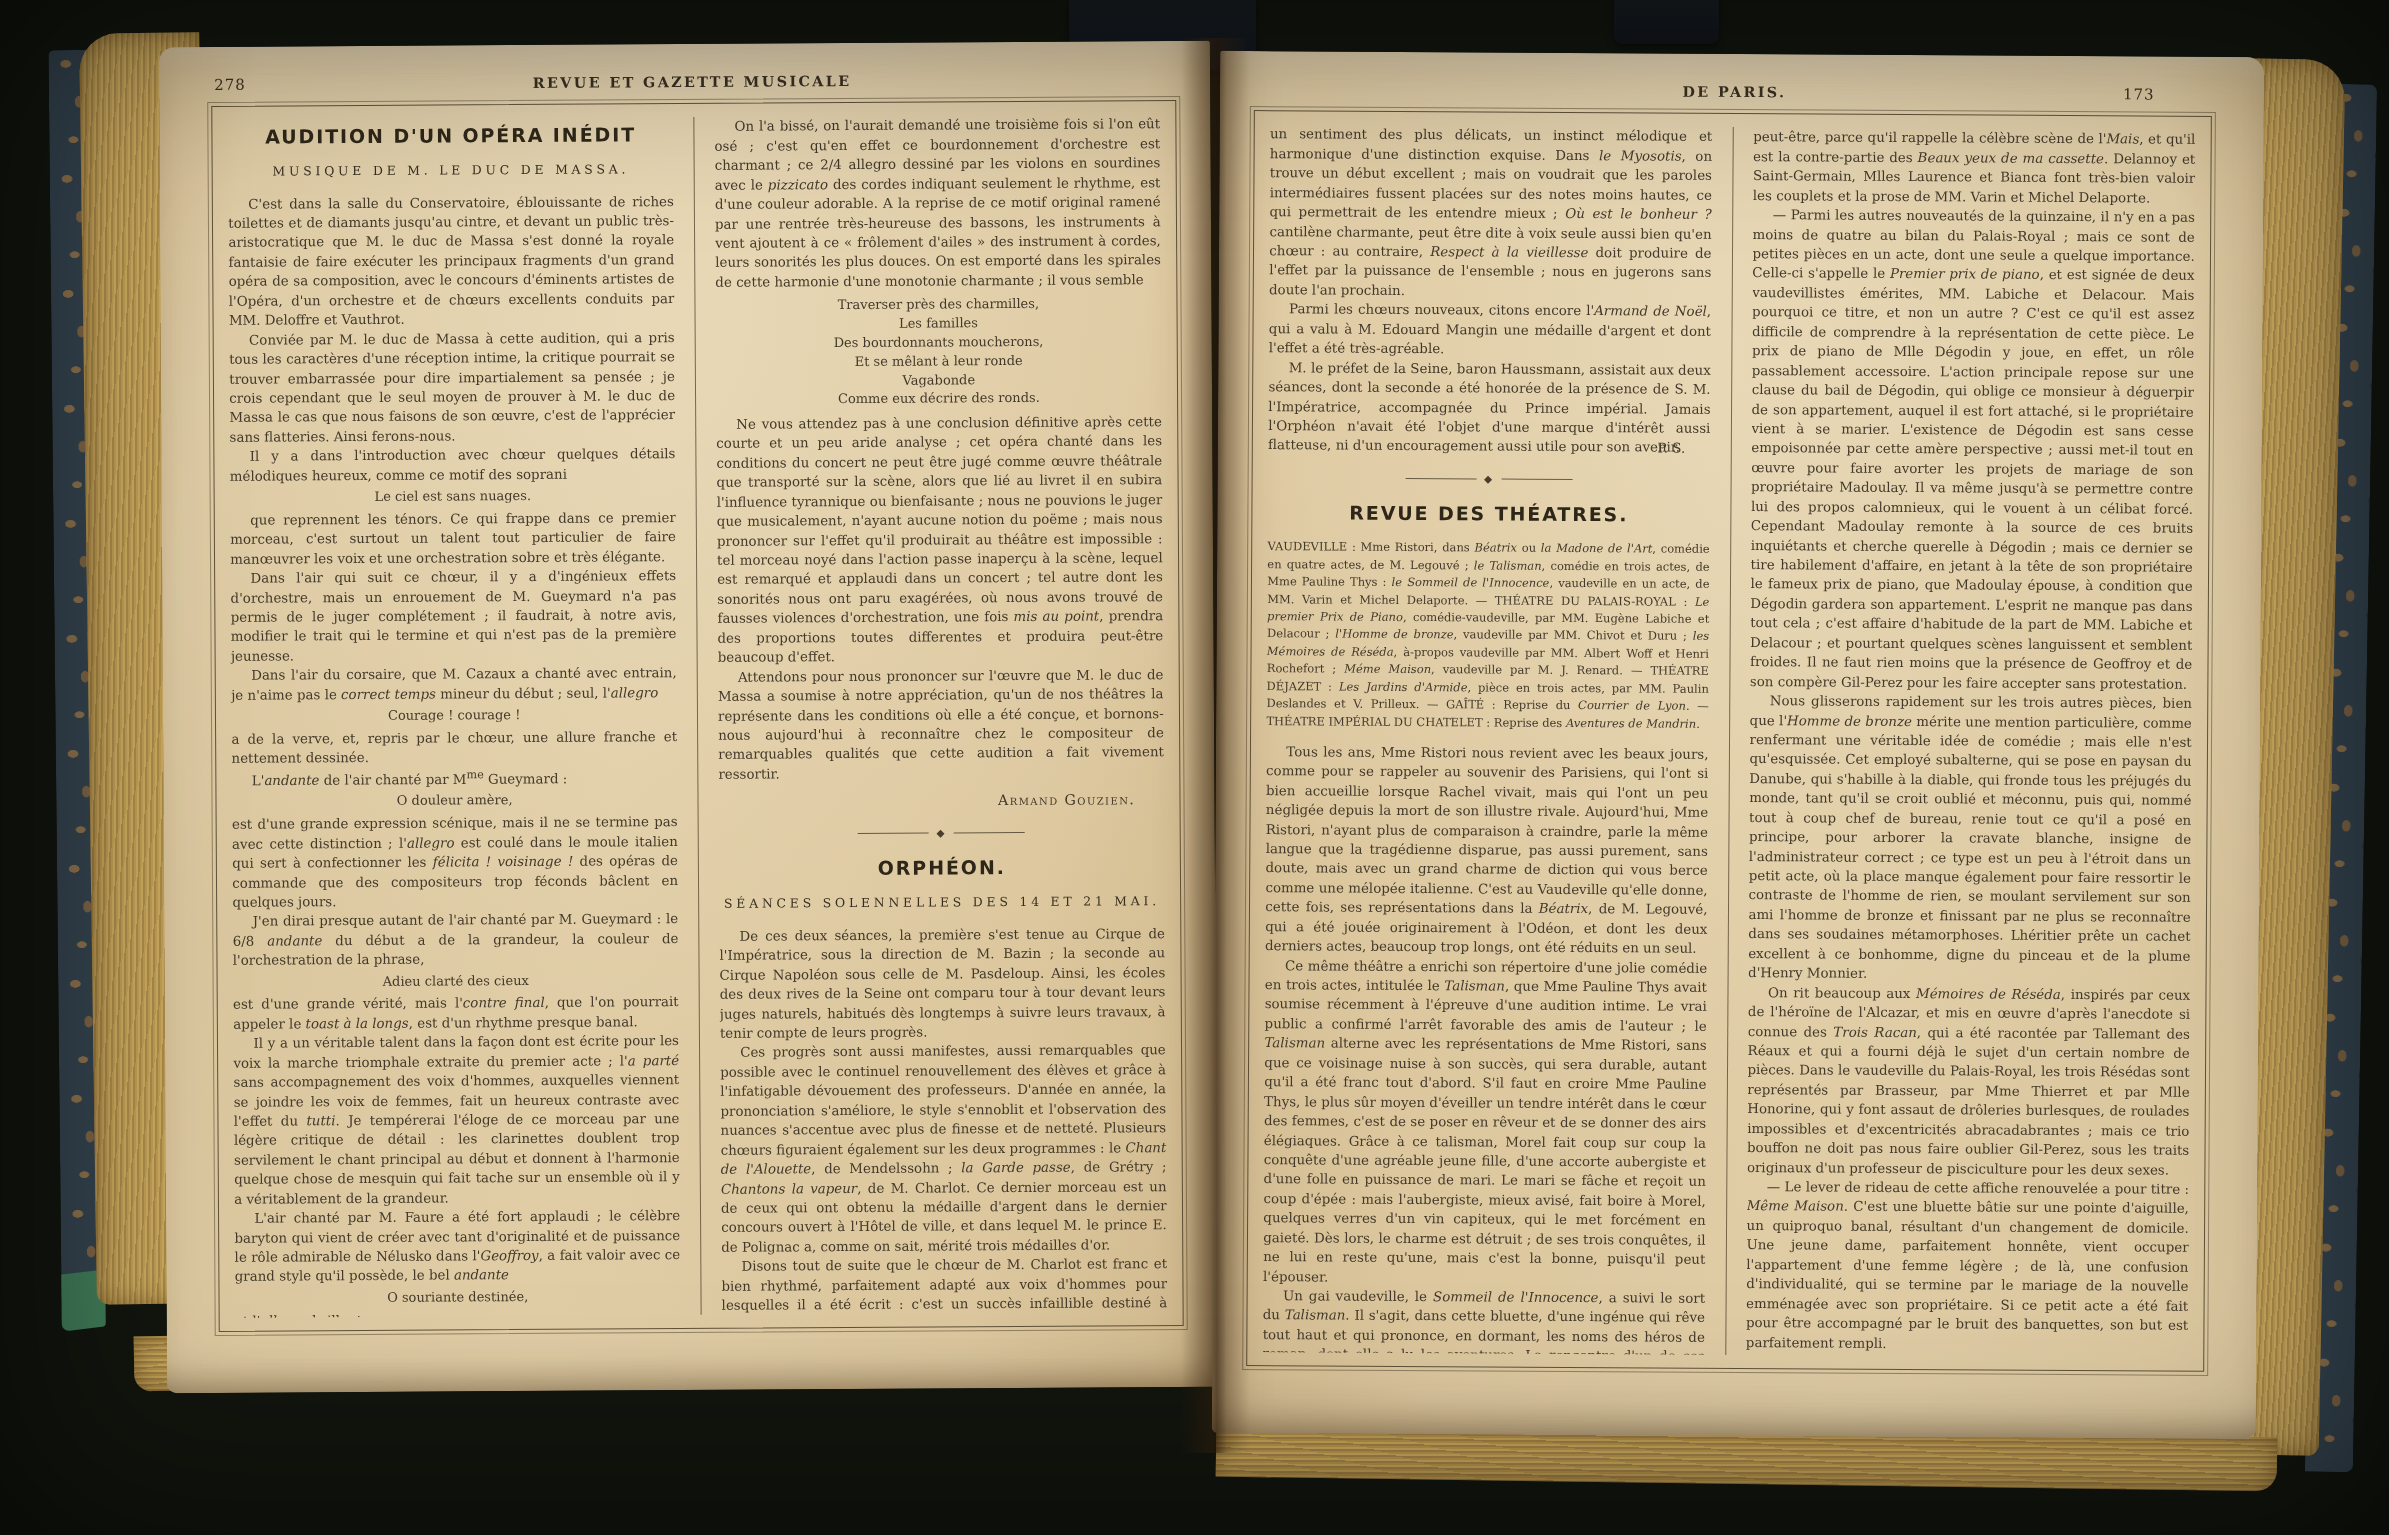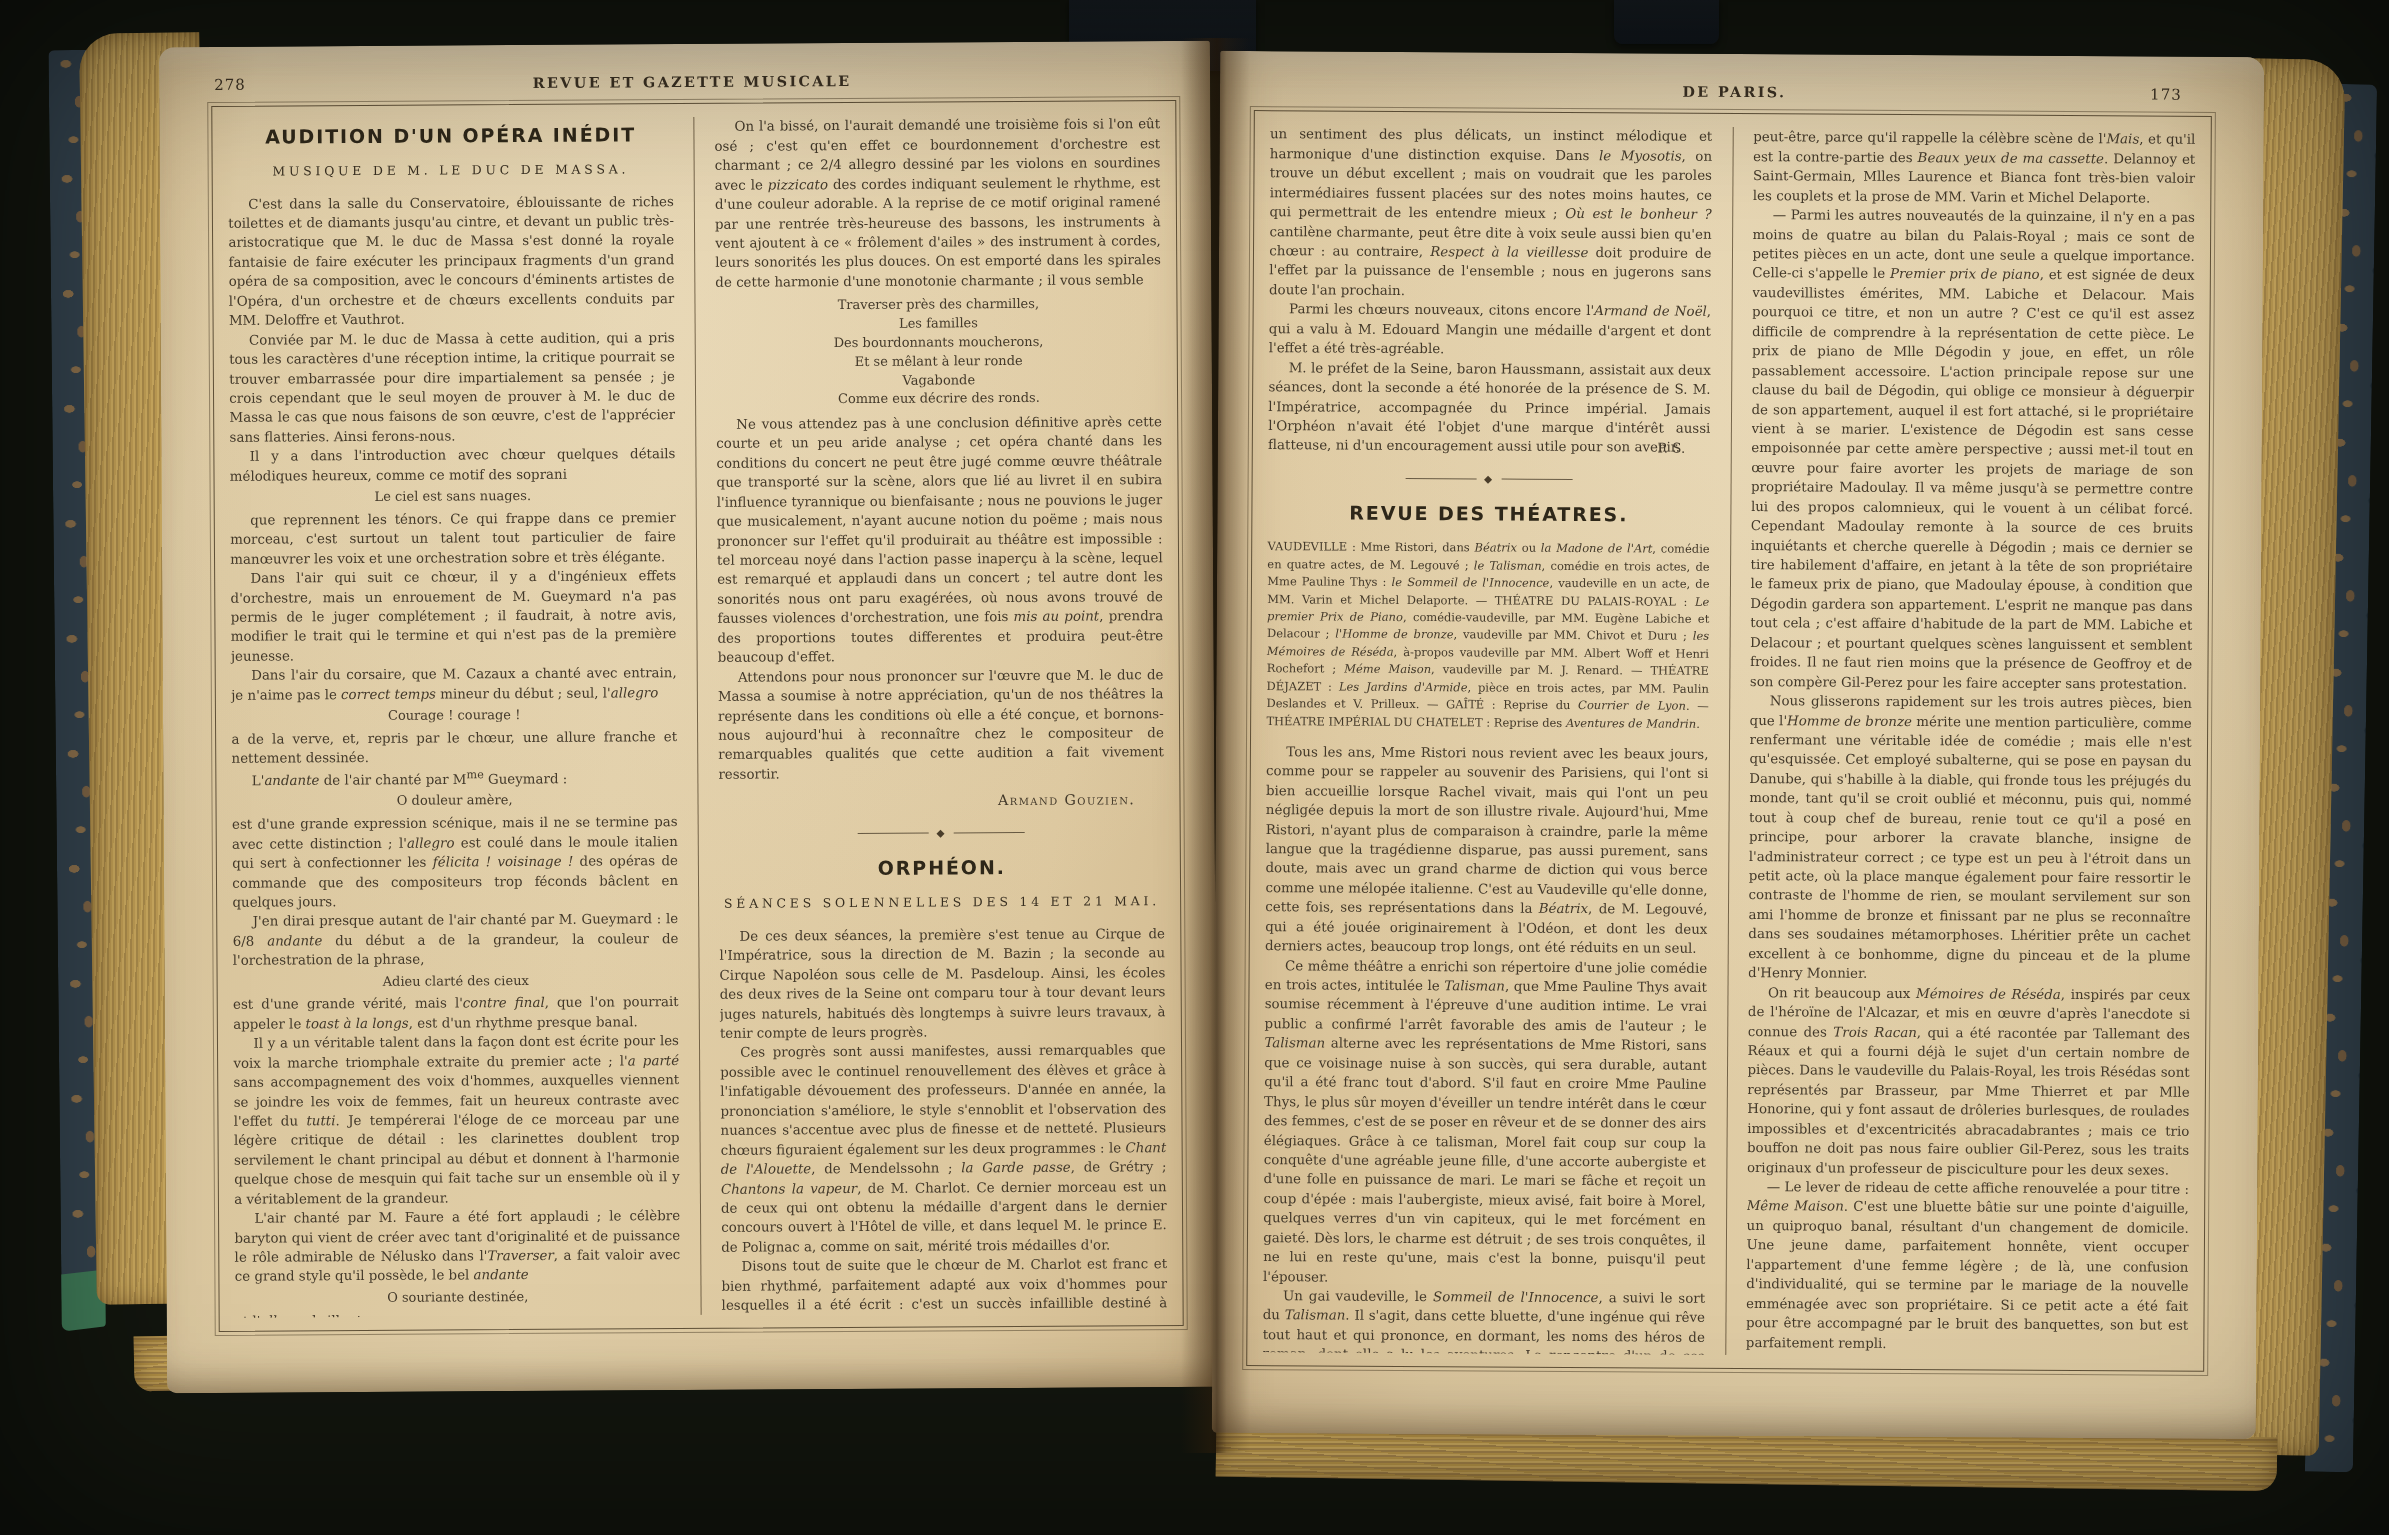--- a/index.html
+++ b/index.html
@@ -53,21 +53,21 @@
       linear-gradient(262deg,#c9b184 0%,#d9c59c 9%,#e0cda6 48%,#dcc79e 82%,#d2ba90 100%);
     border-radius:2.9px 17px 11.5px 5.7px;
     box-shadow:inset 32.5px 0 48px -23px rgba(75,50,22,.45), inset 0 -29px 38px -25px rgba(80,55,25,.5), inset 0 25px 29px -23px rgba(255,246,225,.5);}
   .gutter{position:absolute;left:1181px;top:38px;width:69px;height:1415px;pointer-events:none;z-index:5;
     background:linear-gradient(to right,rgba(56,36,14,0),rgba(52,33,12,.42) 42%,rgba(40,25,9,.6) 52%,rgba(56,36,14,.28) 66%,rgba(56,36,14,0));}
   
   .page-header{position:absolute;top:29px;left:55px;right:40px;display:flex;align-items:baseline;
     font-size:15px;letter-spacing:1px;color:#3b3123;}
   .page.right .page-header{left:40px;right:55px;}
   .page-header .num{width:86px;}
-  .page-header .num.r{text-align:center;}
+  .page-header .num.r{text-align:left;}
   .page-header .run{flex:1;text-align:center;letter-spacing:2.4px;font-weight:bold;font-size:14.3px;}
   
   .frame{position:absolute;top:59px;bottom:61px;left:52px;right:34px;
     border:1px solid rgba(74,60,38,.85);}
   .page.right .frame{left:34px;right:52px;bottom:67px;}
   .frame::before{content:'';position:absolute;inset:-4.8px;border:1px solid rgba(74,60,38,.5);pointer-events:none;}
   .cols{position:absolute;inset:13.4px 15.3px;display:flex;overflow:hidden;}
   .colsep{width:0;border-left:1px solid rgba(82,66,42,.75);margin:0 20px;}
   .col{flex:1;font-size:13.4px;line-height:1.45;text-align:justify;color:#43392a;overflow:hidden;}
   
@@ -118,21 +118,21 @@
         <div class="para">Dans l'air du corsaire, que M. Cazaux a chanté avec entrain, je n'aime pas le <i>correct temps</i> mineur du début ; seul, l'<i>allegro</i></div>
         <div class="verse">Courage ! courage !</div>
         <div class="para cont">a de la verve, et, repris par le chœur, une allure franche et nettement dessinée.</div>
         <div class="para">L'<i>andante</i> de l'air chanté par M<sup>me</sup> Gueymard :</div>
         <div class="verse">O douleur amère,</div>
         <div class="para cont">est d'une grande expression scénique, mais il ne se termine pas avec cette distinction ; l'<i>allegro</i> est coulé dans le moule italien qui sert à confectionner les <i>félicita ! voisinage !</i> des opéras de commande que des compositeurs trop féconds bâclent en quelques jours.</div>
         <div class="para">J'en dirai presque autant de l'air chanté par M. Gueymard : le 6/8 <i>andante</i> du début a de la grandeur, la couleur de l'orchestration de la phrase,</div>
         <div class="verse">Adieu clarté des cieux</div>
         <div class="para cont">est d'une grande vérité, mais l'<i>contre final</i>, que l'on pourrait appeler le <i>toast à la longs</i>, est d'un rhythme presque banal.</div>
         <div class="para">Il y a un véritable talent dans la façon dont est écrite pour les voix la marche triomphale extraite du premier acte ; l'<i>a parté</i> sans accompagnement des voix d'hommes, auxquelles viennent se joindre les voix de femmes, fait un heureux contraste avec l'effet du <i>tutti</i>. Je tempérerai l'éloge de ce morceau par une légère critique de détail : les clarinettes doublent trop servilement le chant principal au début et donnent à l'harmonie quelque chose de mesquin qui fait tache sur un ensemble où il y a véritablement de la grandeur.</div>
-        <div class="para">L'air chanté par M. Faure a été fort applaudi ; le célèbre baryton qui vient de créer avec tant d'originalité et de puissance le rôle admirable de Nélusko dans l'<i>Traverser</i>, a fait valoir avec ce grand style qu'il possède, le bel <i>andante</i></div>
+        <div class="para">L'air chanté par M. Faure a été fort applaudi ; le célèbre baryton qui vient de créer avec tant d'originalité et de puissance le rôle admirable de Nélusko dans l'<i>Geoffroy</i>, a fait valoir avec ce grand style qu'il possède, le bel <i>andante</i></div>
         <div class="verse">O souriante destinée,</div>
         <div class="para cont">et l'<i>allegro</i> brillant</div>
 
       </div>
       <div class="colsep"></div>
       <div class="col">
         <div class="para">On l'a bissé, on l'aurait demandé une troisième fois si l'on eût osé ; c'est qu'en effet ce bourdonnement d'orchestre est charmant ; ce 2/4 allegro dessiné par les violons en sourdines avec le <i>pizzicato</i> des cordes indiquant seulement le rhythme, est d'une couleur adorable. A la reprise de ce motif original ramené par une rentrée très-heureuse des bassons, les instruments à vent ajoutent à ce « frôlement d'ailes » des instrument à cordes, leurs sonorités les plus douces. On est emporté dans les spirales de cette harmonie d'une monotonie charmante ; il vous semble</div>
         <div class="verse-block">
           <div class="verse">Traverser près des charmilles,</div>
           <div class="verse">Les familles</div>

